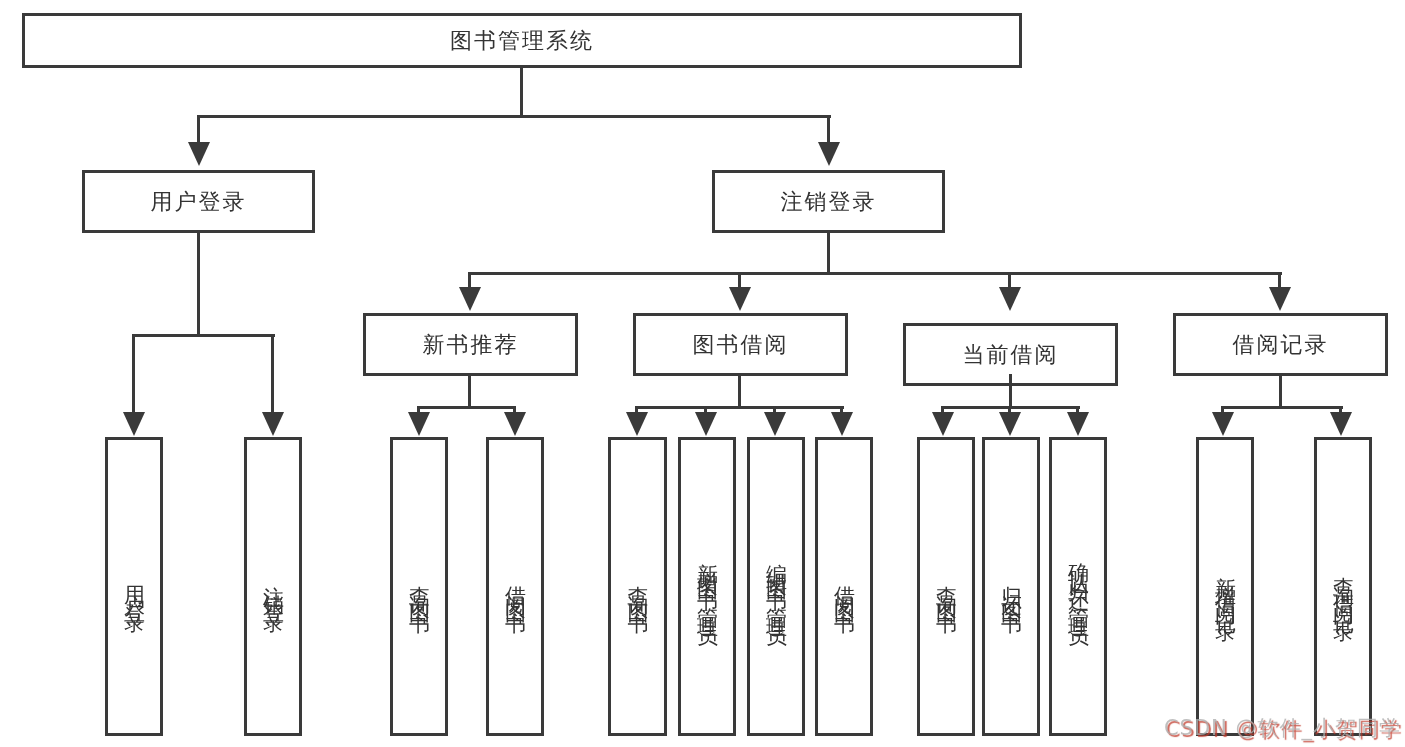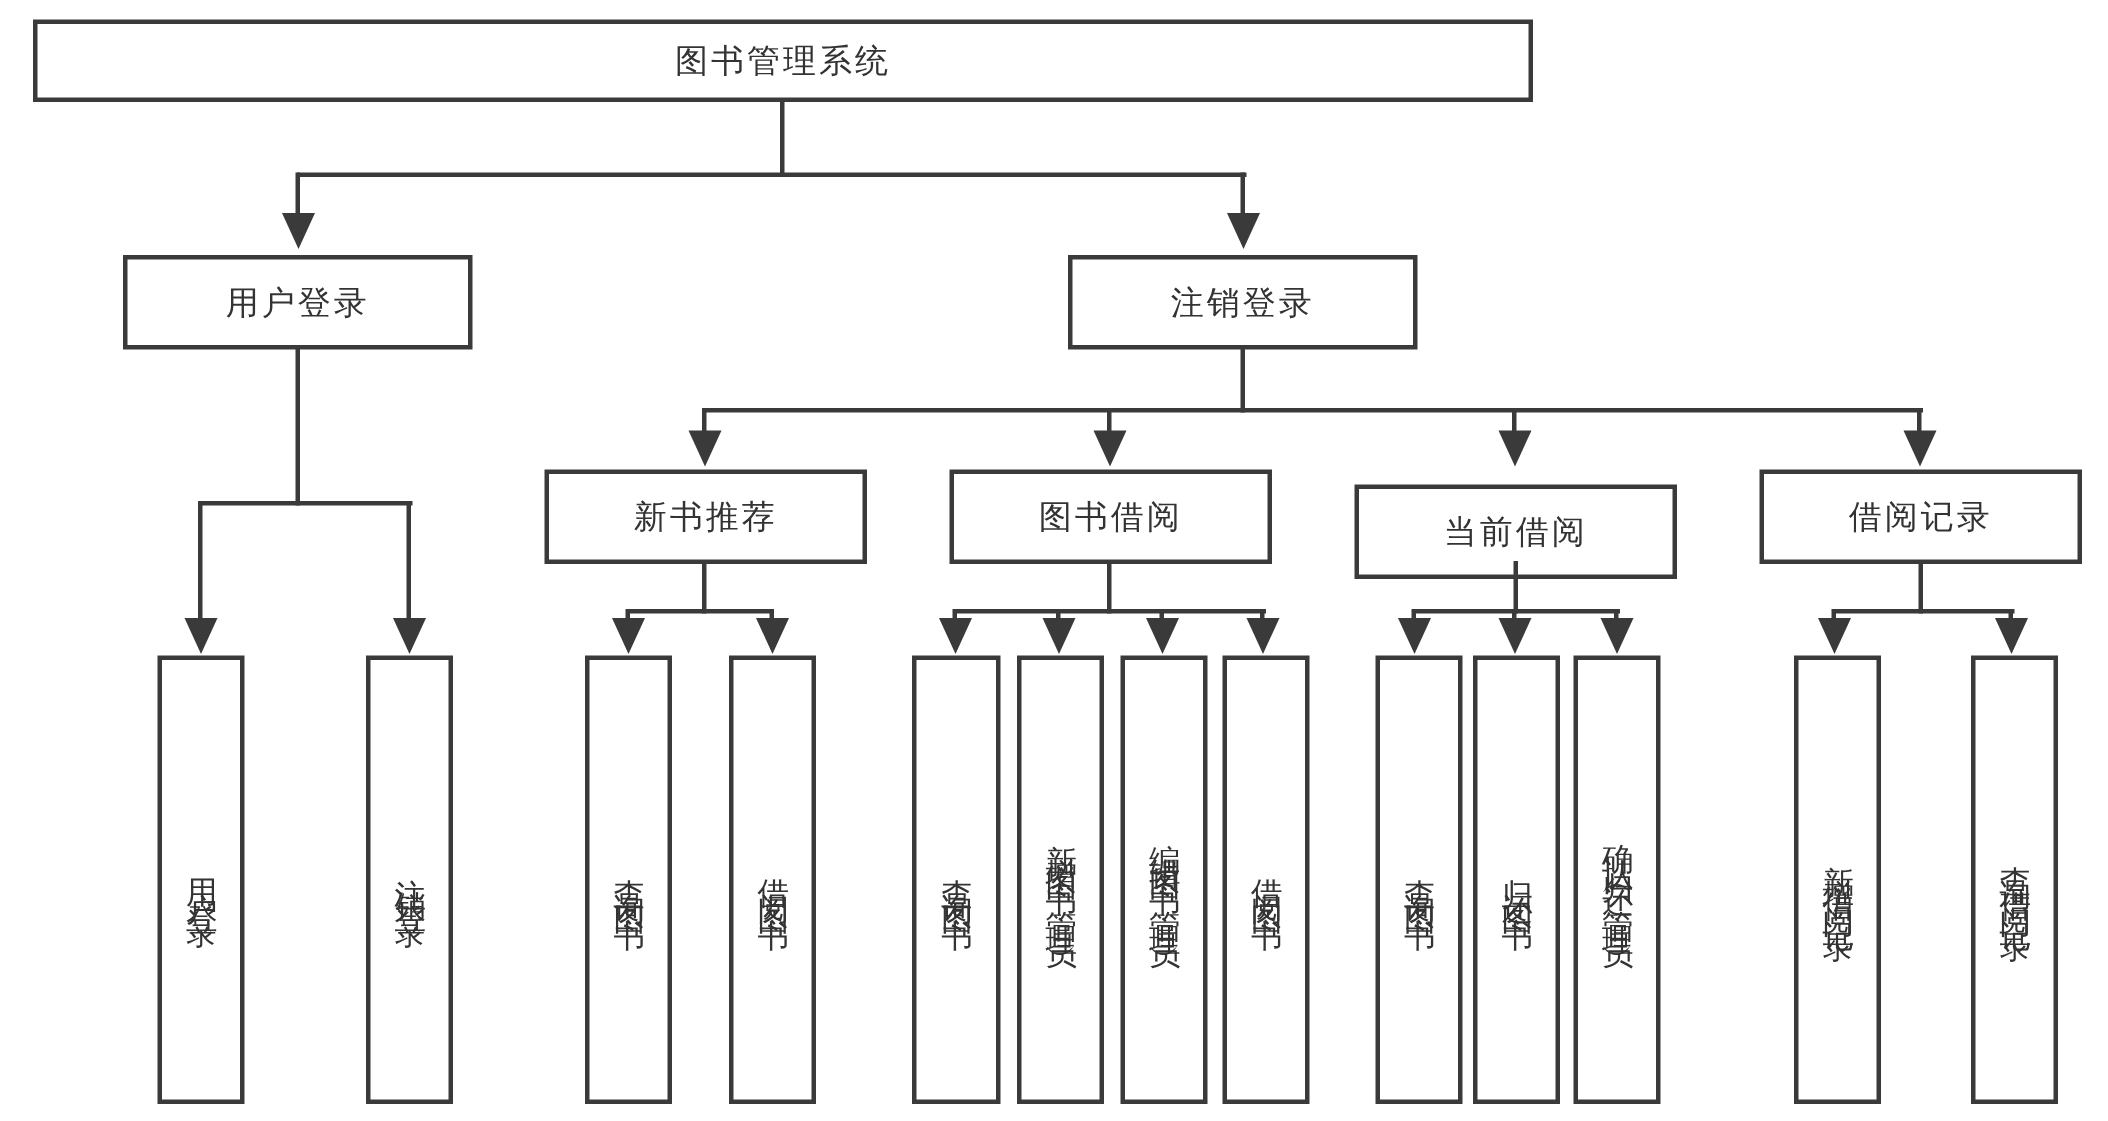--- a/index.html
+++ b/index.html
@@ -161,14 +161,15 @@
   <div class="arrow" style="left:999px;top:412px"></div>
   <div class="arrow" style="left:1067px;top:412px"></div>
 
   <div class="vline" style="left:1279px;top:374px;height:35px"></div>
   <div class="hline" style="left:1222px;top:406px;width:121px"></div>
   <div class="vline" style="left:1221px;top:406px;height:8px"></div>
   <div class="vline" style="left:1339px;top:406px;height:8px"></div>
   <div class="arrow" style="left:1212px;top:412px"></div>
   <div class="arrow" style="left:1330px;top:412px"></div>
 
+  <div class="watermark">CSDN @软件_小贺同学</div>
 
 </div>
 
 </body></html>

